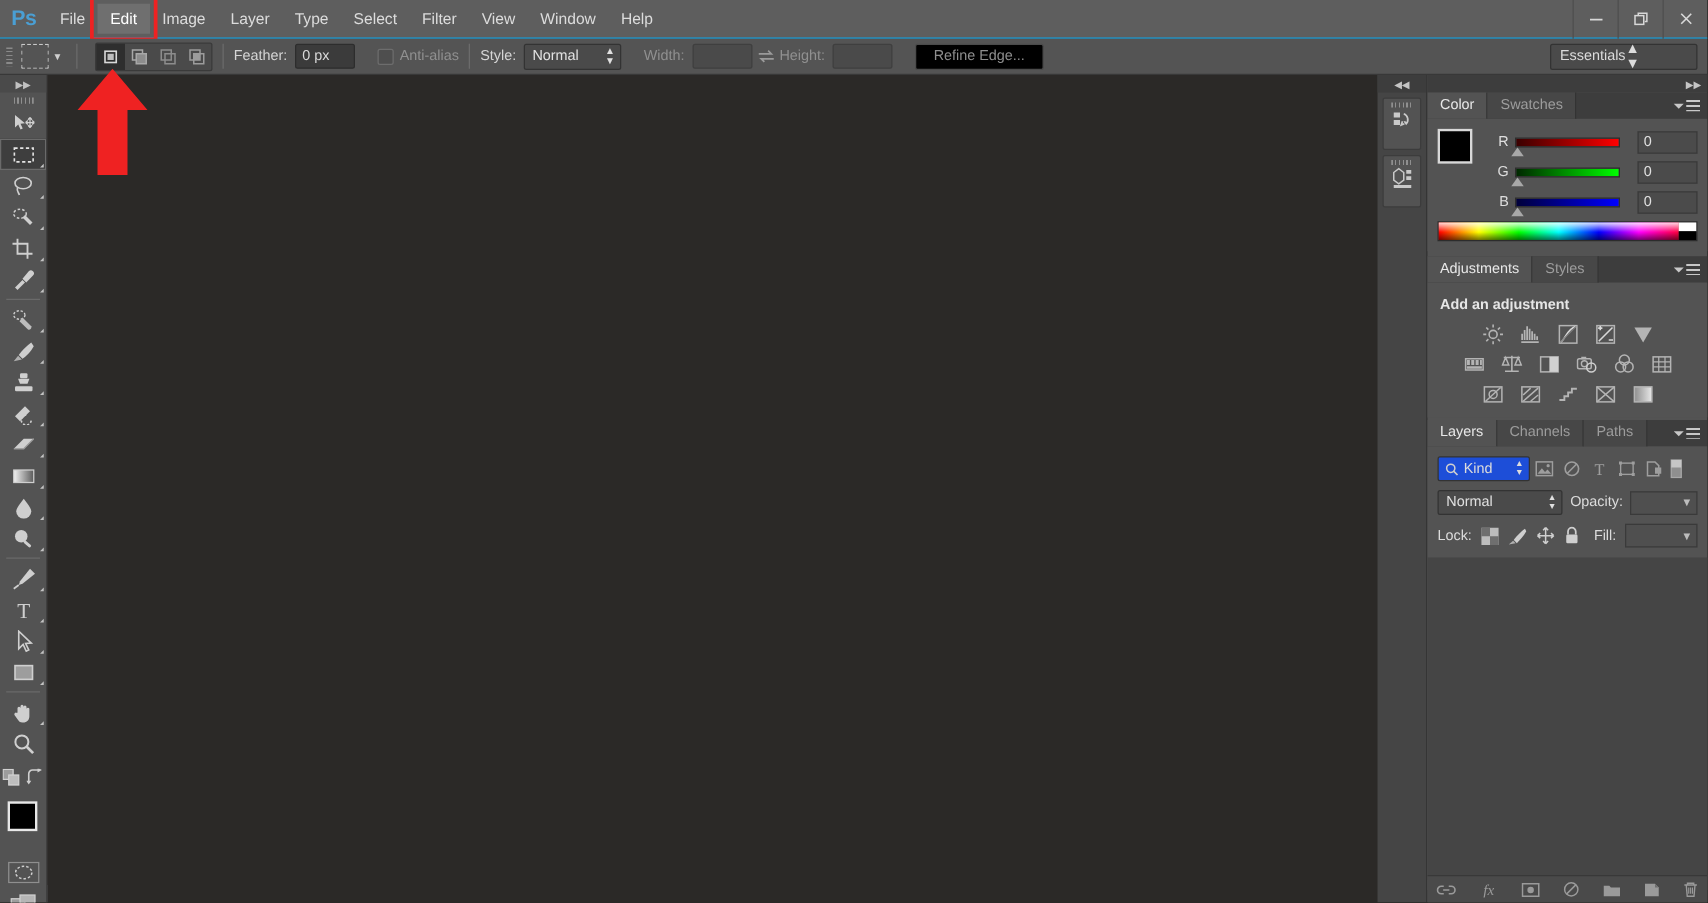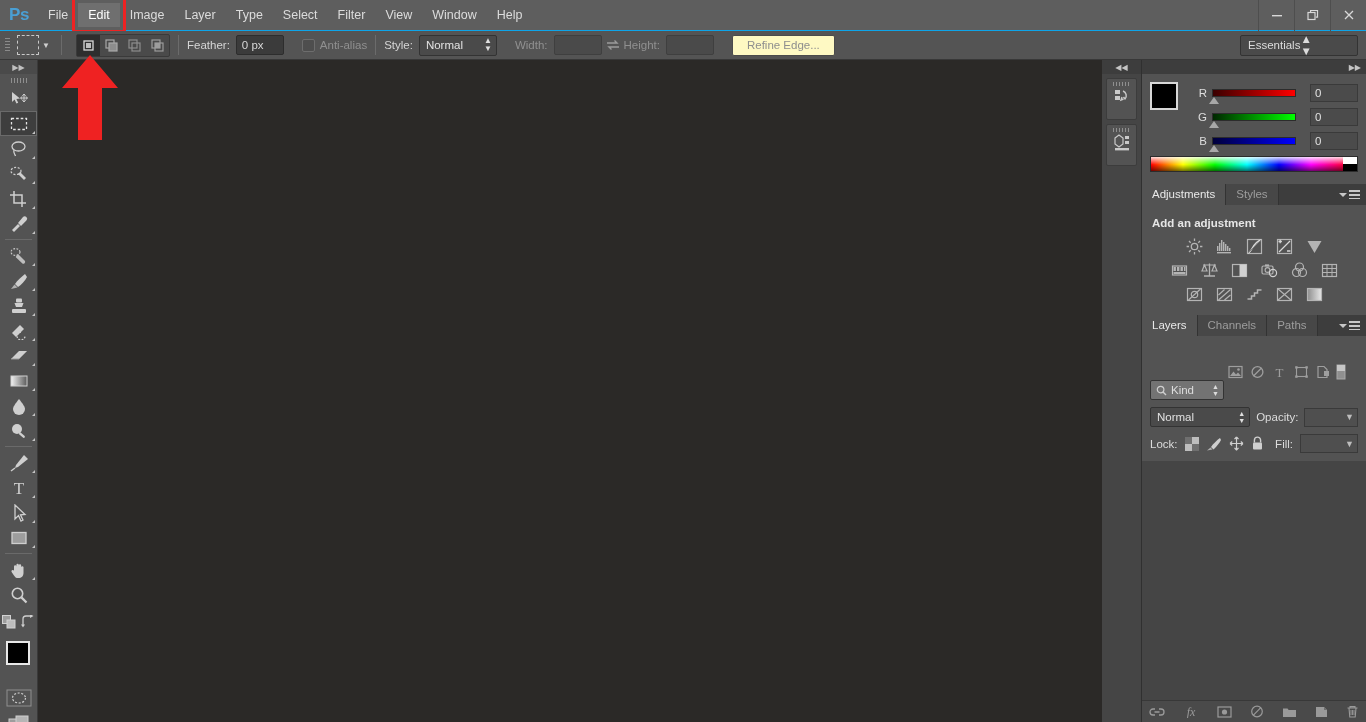--- a/index.html
+++ b/index.html
@@ -88,21 +88,21 @@
   }
   .opt-select {
     background: #4a4a4a; border: 1px solid #333; border-radius: 2px;
     height: 21px; min-width: 78px; color: #e2e2e2; font-size: 11.5px;
     display: flex; align-items: center; padding: 0 4px 0 6px;
   }
   .opt-select .sp { margin-left: auto; font-size: 8px; line-height: 8px;
     color: #e0e0e0; display: flex; flex-direction: column; }
   .swapicon { width: 22px; text-align: center; color: #9a9a9a; font-size: 13px; }
   .refine-btn {
-    background: #fef9c3; border: 1px solid #4b4b4b; border-radius: 2px;
+    background: #000000; border: 1px solid #4b4b4b; border-radius: 2px;
     height: 21px; padding: 0 14px; color: #8e8e8e; font-size: 11.5px;
     line-height: 19px;
   }
   .essentials {
     margin-left: auto; margin-right: 8px;
     background: #4a4a4a; border: 1px solid #333; border-radius: 2px;
     height: 21px; width: 118px; color: #dcdcdc; font-size: 11.5px;
     display: flex; align-items: center; padding: 0 5px 0 7px;
   }
 
@@ -237,23 +237,23 @@
 
   
   .adj-title { font-size: 11.5px; color: #e6e6e6; font-weight: bold; margin: 4px 0 8px 2px; }
   .adj-grid { display: flex; flex-direction: column; gap: 6px; align-items: center; }
   .adj-rowi { display: flex; gap: 10px; justify-content: center; }
   .adj-ic { width: 20px; height: 18px; display: flex; align-items: center; justify-content: center; }
 
   
   .lfilter { display: flex; align-items: center; gap: 0; margin-bottom: 7px; }
   .kind-sel {
-    background: #737373; border: 1px solid #333; border-radius: 2px;
+    background: #1d4ed8; border: 1px solid #333; border-radius: 2px;
     height: 20px; width: 74px; display: flex; align-items: center;
-    padding: 0 4px 0 5px; color: #dcdcdc; font-size: 11.5px; gap: 4px; margin-top: 36px;
+    padding: 0 4px 0 5px; color: #dcdcdc; font-size: 11.5px; gap: 4px;
   }
   .lfi { width: 22px; height: 20px; display: flex; align-items: center; justify-content: center; }
   .blendrow { display: flex; align-items: center; margin-bottom: 7px; gap: 6px; }
   .blend-sel {
     background: #4a4a4a; border: 1px solid #333; border-radius: 2px;
     height: 20px; width: 108px; display: flex; align-items: center;
     padding: 0 4px 0 6px; color: #e0e0e0; font-size: 11.5px;
   }
   .opacity-in {
     background: #4f4f4f; border: 1px solid #3a3a3a; height: 19px; width: 58px;
@@ -614,20 +614,28 @@
         <rect x="14" y="9" width="4" height="3" fill="#c9c9c9"></rect>
         <rect x="4" y="16" width="14" height="2.4" fill="#c9c9c9"></rect>
       </svg>
     </div>
   </div>
 
   <div class="rightpanels">
 
     <div class="panel-top-collapse">▶▶</div>
 
+    <div class="tabrow">
+      <div class="ptab active">Color</div>
+      <div class="ptab">Swatches</div>
+      <div class="pmenu">
+        <span class="car"></span>
+        <span class="lines"></span>
+      </div>
+    </div>
     <div class="panel-body">
       <div style="display:flex;align-items:flex-start;">
         <div class="fgbg-mini">
           <div class="b"></div>
           <div class="a"></div>
         </div>
         <div style="flex:1;padding-top:2px;">
           <div class="colorrow">
             <span class="ch-label">R</span>
             <div class="slider" style="background:linear-gradient(90deg,#3a0000,#ff0000);">

